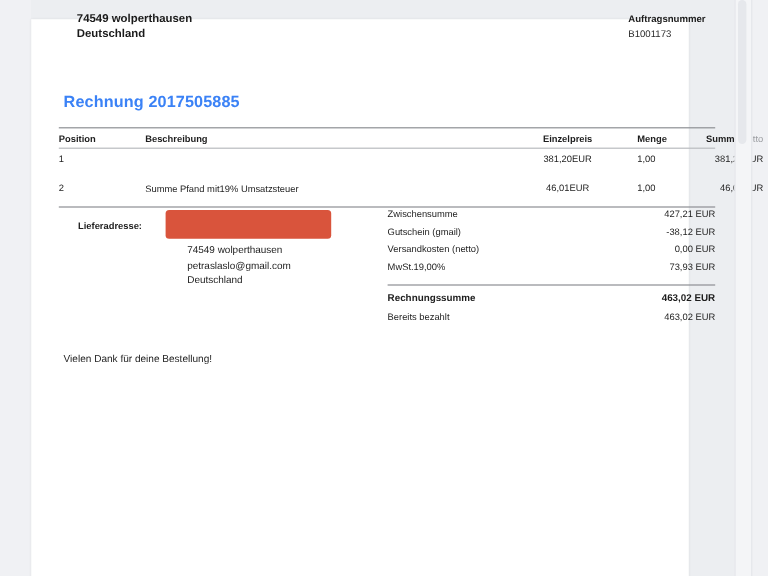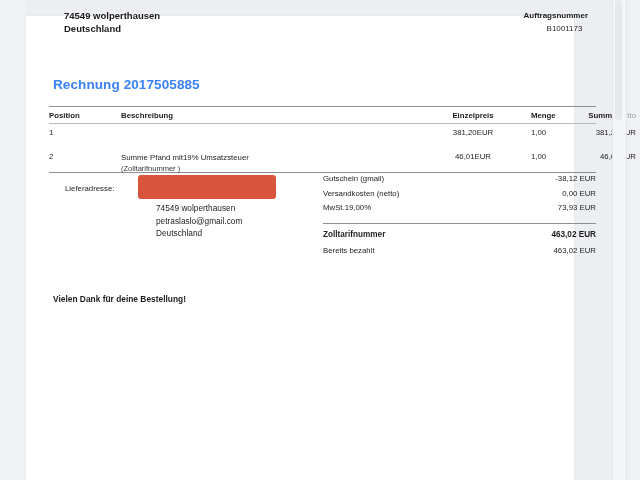--- a/index.html
+++ b/index.html
@@ -92,21 +92,20 @@
   .order-label {
     font-size: 8px;
     font-weight: bold;
     color: #1a1a1a;
     display: block;
   }
   .order-value {
     font-size: 8px;
     color: #2b2b2b;
     display: block;
-    margin-left: 23px;
   }
 
   
   .invoice-title {
     position: absolute;
     left: 27px;
     top: 61px;
     font-size: 13.5px;
     font-weight: bold;
     color: #3b82f6;
@@ -178,21 +177,21 @@
     position: absolute;
     left: 23px;
     top: 163px;
     width: 250px;
   }
   .delivery-label {
     position: absolute;
     left: 0;
     top: 5px;
     font-size: 7.8px;
-    font-weight: normal;
+    font-weight: bold;
     color: #1d1d1d;
     padding-left: 16px;
   }
   .redaction {
     position: absolute;
     left: 89px;
     top: -4px;
     width: 138px;
     height: 24px;
     background: #d9543c;
@@ -246,21 +245,21 @@
     font-weight: bold;
     font-size: 8.2px;
   }
 
   
   .thanks {
     position: absolute;
     left: 27px;
     top: 278px;
     font-size: 8.4px;
-    font-weight: bold;
+    font-weight: normal;
     color: #1d1d1d;
   }
 </style>
 </head>
 <body>
 
 <div class="viewport">
 
   <div class="gutter-left"></div>
   <div class="gutter-right"></div>
@@ -297,21 +296,20 @@
         <span class="cell c-pos">1</span>
         <span class="cell c-price">381,20EUR</span>
         <span class="cell c-qty">1,00</span>
         <span class="cell c-sum">381,20EUR</span>
       </div>
 
       <div class="item-row">
         <span class="cell c-pos">2</span>
         <span class="cell c-desc">
           <span class="desc-main">Summe Pfand mit19% Umsatzsteuer</span>
-          <span class="desc-sub">(Zolltarifnummer )</span>
         </span>
         <span class="cell c-price">46,01EUR</span>
         <span class="cell c-qty">1,00</span>
         <span class="cell c-sum">46,01EUR</span>
       </div>
 
       <div class="rule"></div>
     </div>
 
     <div class="delivery">
@@ -319,36 +317,40 @@
       <div class="redaction" style="background: rgb(217, 84, 60);"></div>
       <div class="delivery-lines">
         <div>74549 wolperthausen</div>
         <div>petraslaslo@gmail.com</div>
         <div>Deutschland</div>
       </div>
     </div>
 
     <div class="totals">
       <div class="total-row">
+        <span class="total-label">Zwischensumme</span>
+        <span class="total-value">427,21 EUR</span>
+      </div>
+      <div class="total-row">
         <span class="total-label">Gutschein (gmail)</span>
         <span class="total-value">-38,12 EUR</span>
       </div>
       <div class="total-row">
         <span class="total-label">Versandkosten (netto)</span>
         <span class="total-value">0,00 EUR</span>
       </div>
       <div class="total-row">
         <span class="total-label">MwSt.19,00%</span>
         <span class="total-value">73,93 EUR</span>
       </div>
 
       <div class="totals-divider"></div>
 
       <div class="total-row grand">
-        <span class="total-label">Zolltarifnummer</span>
+        <span class="total-label">Rechnungssumme</span>
         <span class="total-value">463,02 EUR</span>
       </div>
       <div class="total-row">
         <span class="total-label">Bereits bezahlt</span>
         <span class="total-value">463,02 EUR</span>
       </div>
     </div>
 
     <div class="thanks">Vielen Dank für deine Bestellung!</div>
 

